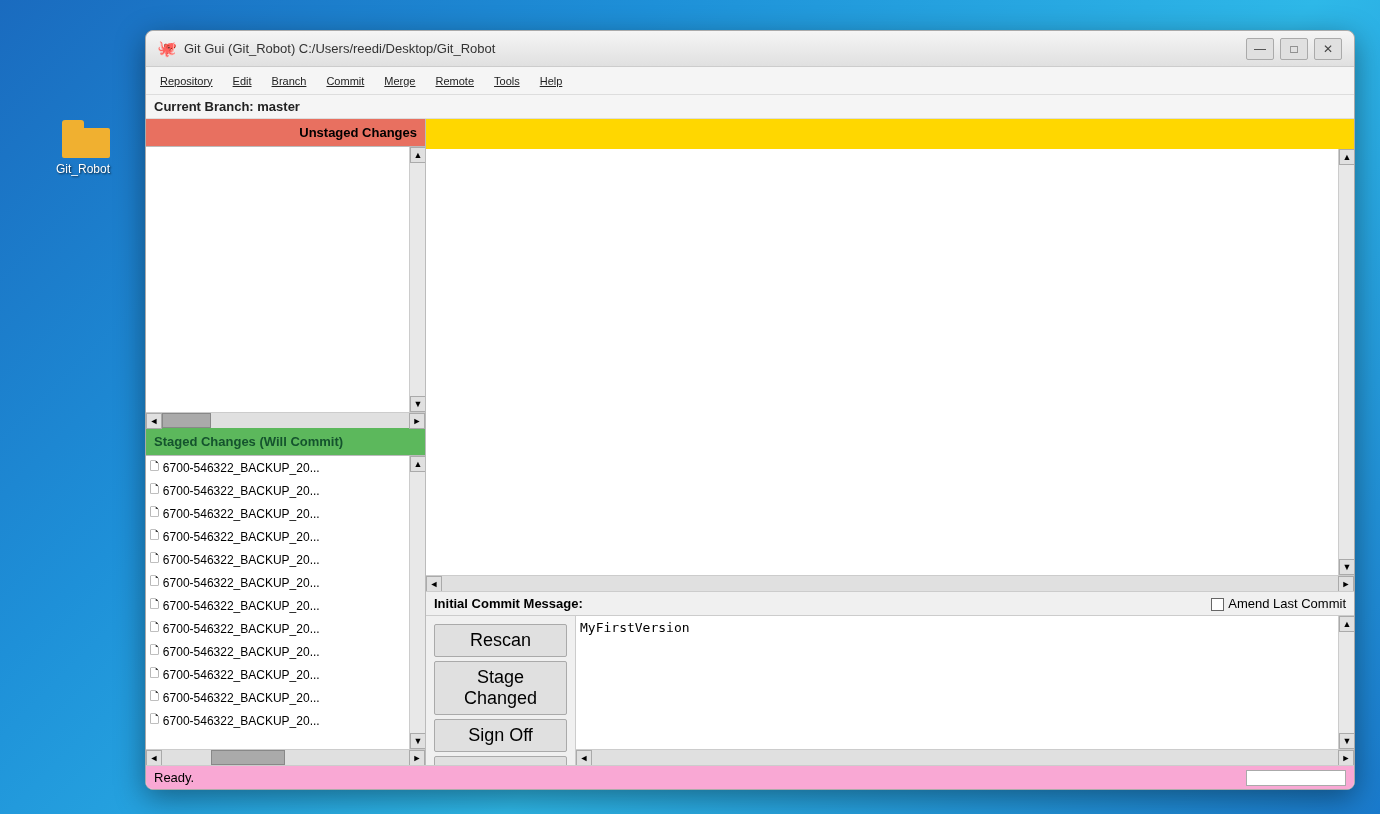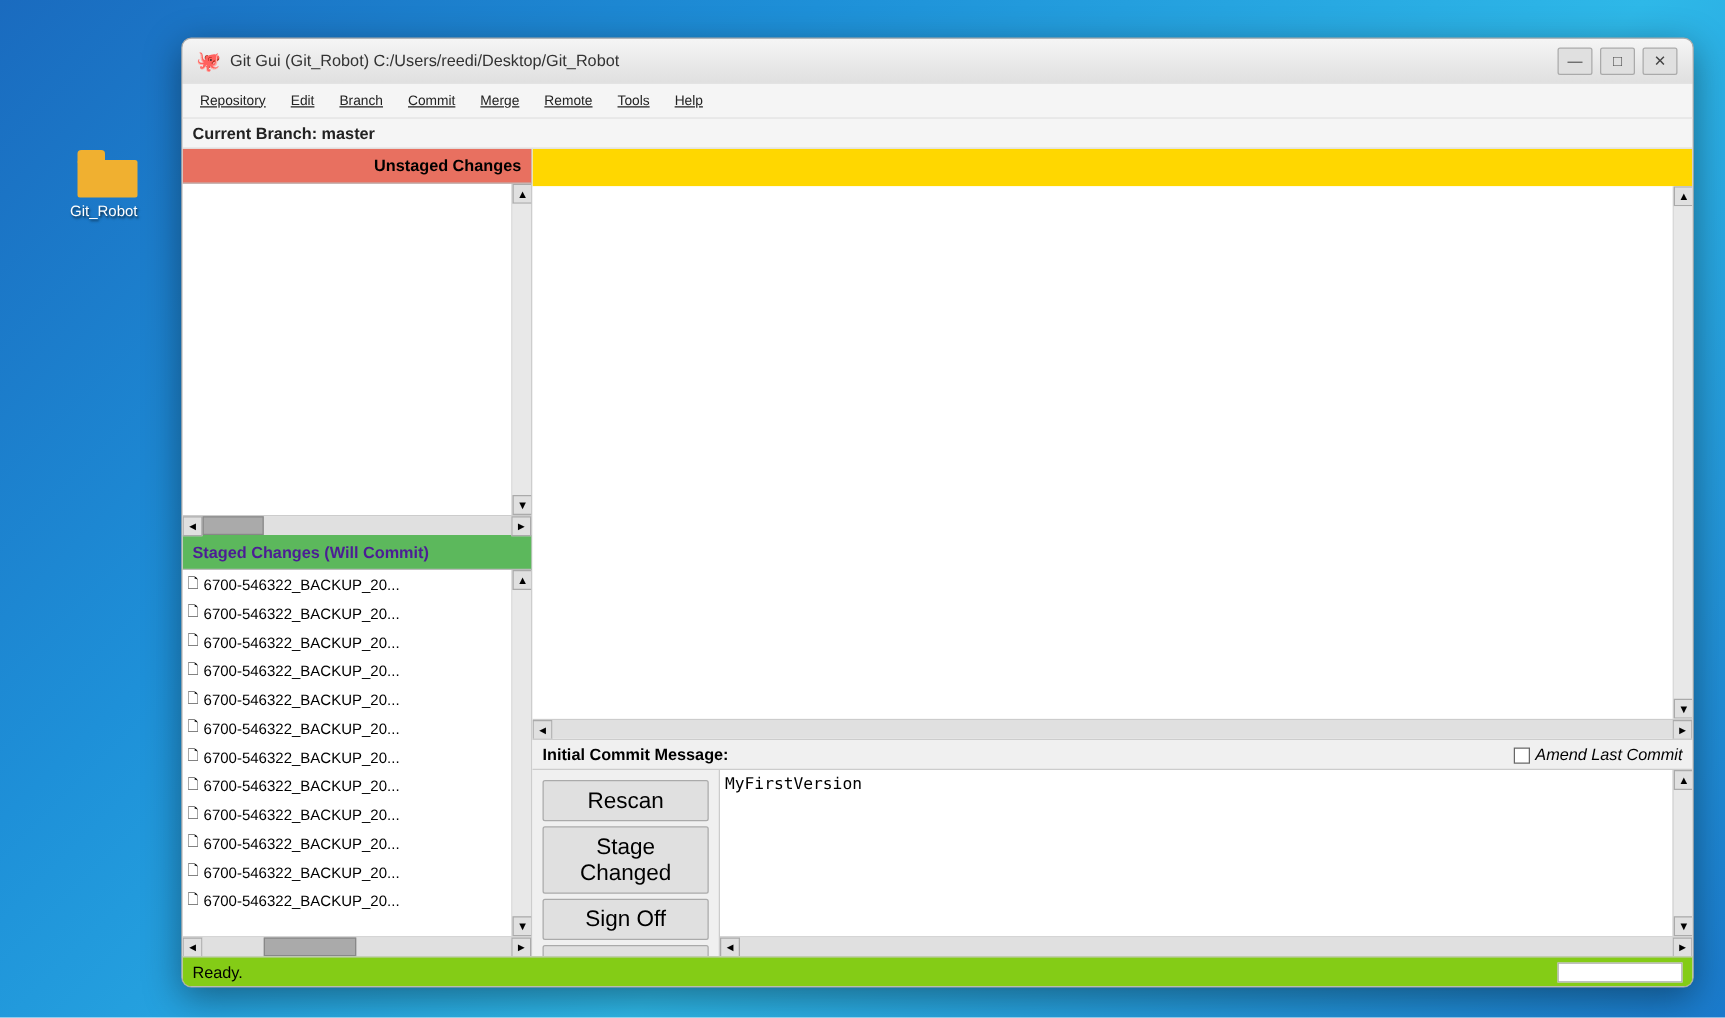--- a/index.html
+++ b/index.html
@@ -170,21 +170,21 @@
       color: #000;
       border-bottom: 1px solid #bbb;
     }
     .section-header.unstaged {
       background: #e87060;
       color: #000;
       text-align: right;
     }
     .section-header.staged {
       background: #5cb85c;
-      color: #4c1d95;
+      color: #14532d;
     }
 
     .file-list-container {
       flex: 1;
       overflow-y: auto;
       overflow-x: hidden;
       background: white;
       position: relative;
     }
 
@@ -285,21 +285,20 @@
     .commit-message-label {
       font-size: 13px;
       font-weight: bold;
       color: #000;
     }
     .amend-checkbox-area {
       margin-left: auto;
       display: flex;
       align-items: flex-end;
       gap: 4px;
-      font-style: italic;
     }
     .amend-checkbox {
       width: 13px;
       height: 13px;
       border: 1px solid #666;
       background: white;
     }
     .amend-label {
       font-size: 13px;
       color: #000;
@@ -354,21 +353,21 @@
       height: 16px;
       background: #f0f0f0;
       border-top: 1px solid #ccc;
       display: flex;
       align-items: center;
     }
 
     
     .statusbar {
       height: 24px;
-      background: #84cc16;
+      background: #f9a8d4;
       border-top: 1px solid #ccc;
       display: flex;
       align-items: center;
       padding: 0 8px;
       font-size: 13px;
       color: #000;
     }
     .statusbar-right {
       margin-left: auto;
       width: 100px;

